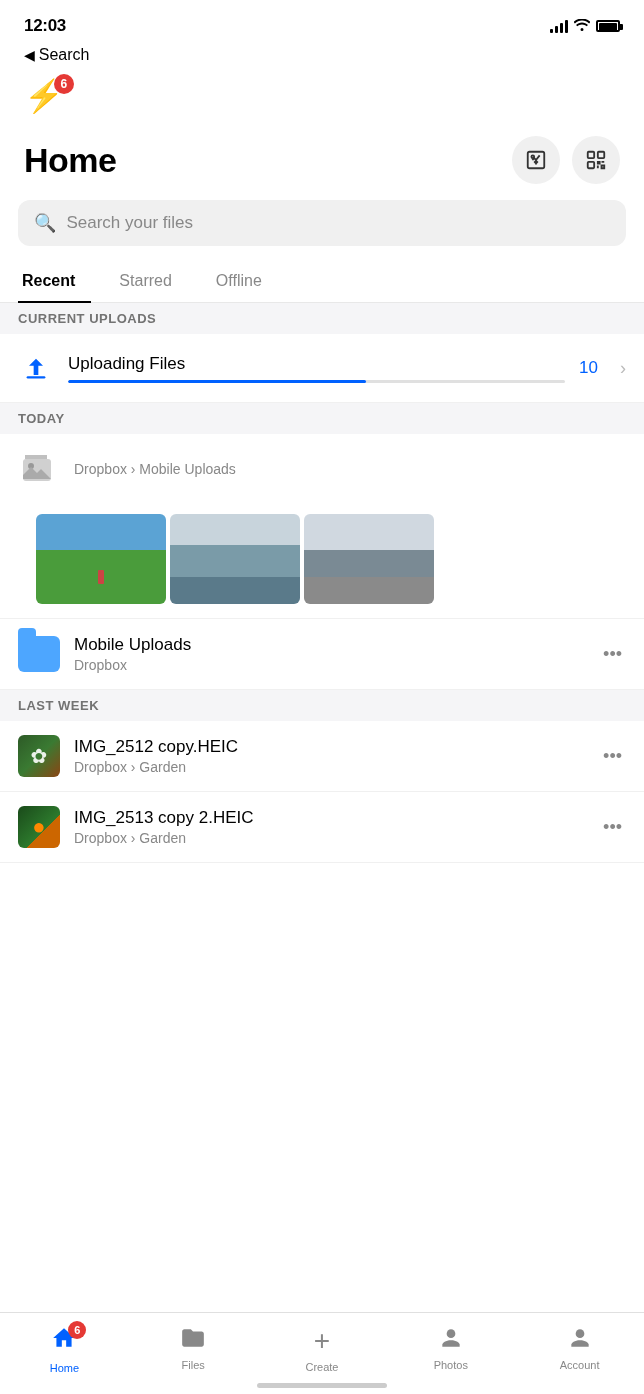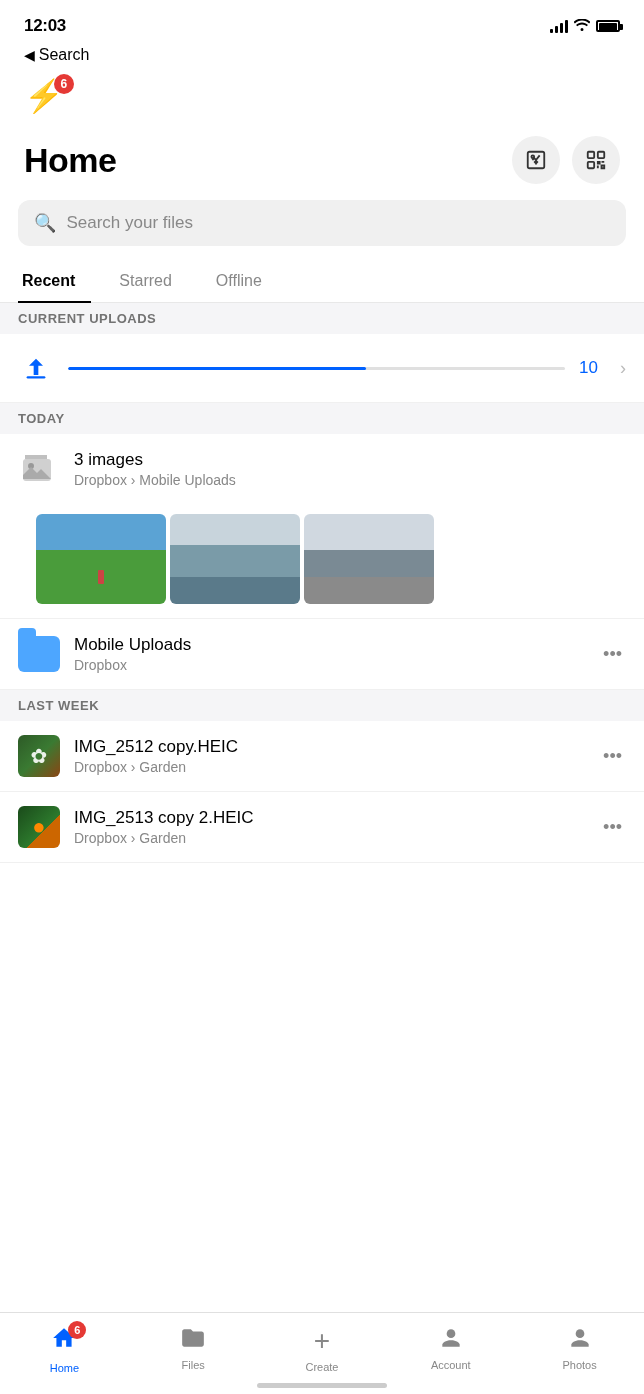--- a/index.html
+++ b/index.html
@@ -510,20 +510,21 @@
   <span>CURRENT UPLOADS</span>
 </div>
 <div class="upload-row">
   <div class="upload-icon-box">
     <svg width="28" height="28" viewBox="0 0 24 24">
       <path d="M12 4l-6 6h4v8h4v-8h4l-6-6z" fill="#0061FF"></path>
       <rect x="4" y="19" width="16" height="2" rx="1" fill="#0061FF"></rect>
     </svg>
   </div>
   <div class="upload-info">
+    <div class="upload-title">Uploading Files</div>
     <div class="upload-progress-bar">
       <div class="upload-progress-fill"></div>
     </div>
   </div>
   <span class="upload-count">10</span>
   <span class="chevron-icon">›</span>
 </div>
 
 <div class="section-header">
   <span>TODAY</span>
@@ -533,21 +534,20 @@
   <div style="display:flex; align-items:center; gap:14px; width:100%;">
     <div class="file-icon-area">
       <svg width="36" height="36" viewBox="0 0 36 36">
         <rect x="2" y="8" width="28" height="22" rx="3" fill="#d0d0d0"></rect>
         <circle cx="10" cy="15" r="3" fill="#999"></circle>
         <path d="M2 24l8-8 6 6 4-4 10 10H2z" fill="#aaa"></path>
         <path d="M4 4h22v4H4z" fill="#c0c0c0" rx="2"></path>
       </svg>
     </div>
     <div class="file-info">
-      <div class="file-name">3 images</div>
       <div class="file-path">Dropbox › Mobile Uploads</div>
     </div>
   </div>
   <div class="images-section">
     <div class="image-thumbnails">
       <div class="thumb thumb-meadow"></div>
       <div class="thumb thumb-ocean"></div>
       <div class="thumb thumb-rocks"></div>
     </div>
   </div>
@@ -618,27 +618,27 @@
     <span class="nav-label">Create</span>
   </div>
 
   <div class="nav-item">
     <span>
       <svg width="26" height="26" viewBox="0 0 24 24" fill="#888">
         <circle cx="12" cy="8" r="4"></circle>
         <path d="M12 14c-5 0-8 2.5-8 4v2h16v-2c0-1.5-3-4-8-4z"></path>
       </svg>
     </span>
-    <span class="nav-label">Account</span>
+    <span class="nav-label">Photos</span>
   </div>
 
   <div class="nav-item">
     <span>
       <svg width="26" height="26" viewBox="0 0 24 24" fill="#888">
         <circle cx="12" cy="8" r="4"></circle>
         <path d="M12 14c-5 0-8 2.5-8 4v2h16v-2c0-1.5-3-4-8-4z"></path>
       </svg>
     </span>
-    <span class="nav-label">Photos</span>
+    <span class="nav-label">Account</span>
   </div>
 </nav>
 
 <div class="home-indicator"></div>
 
 </body></html>

